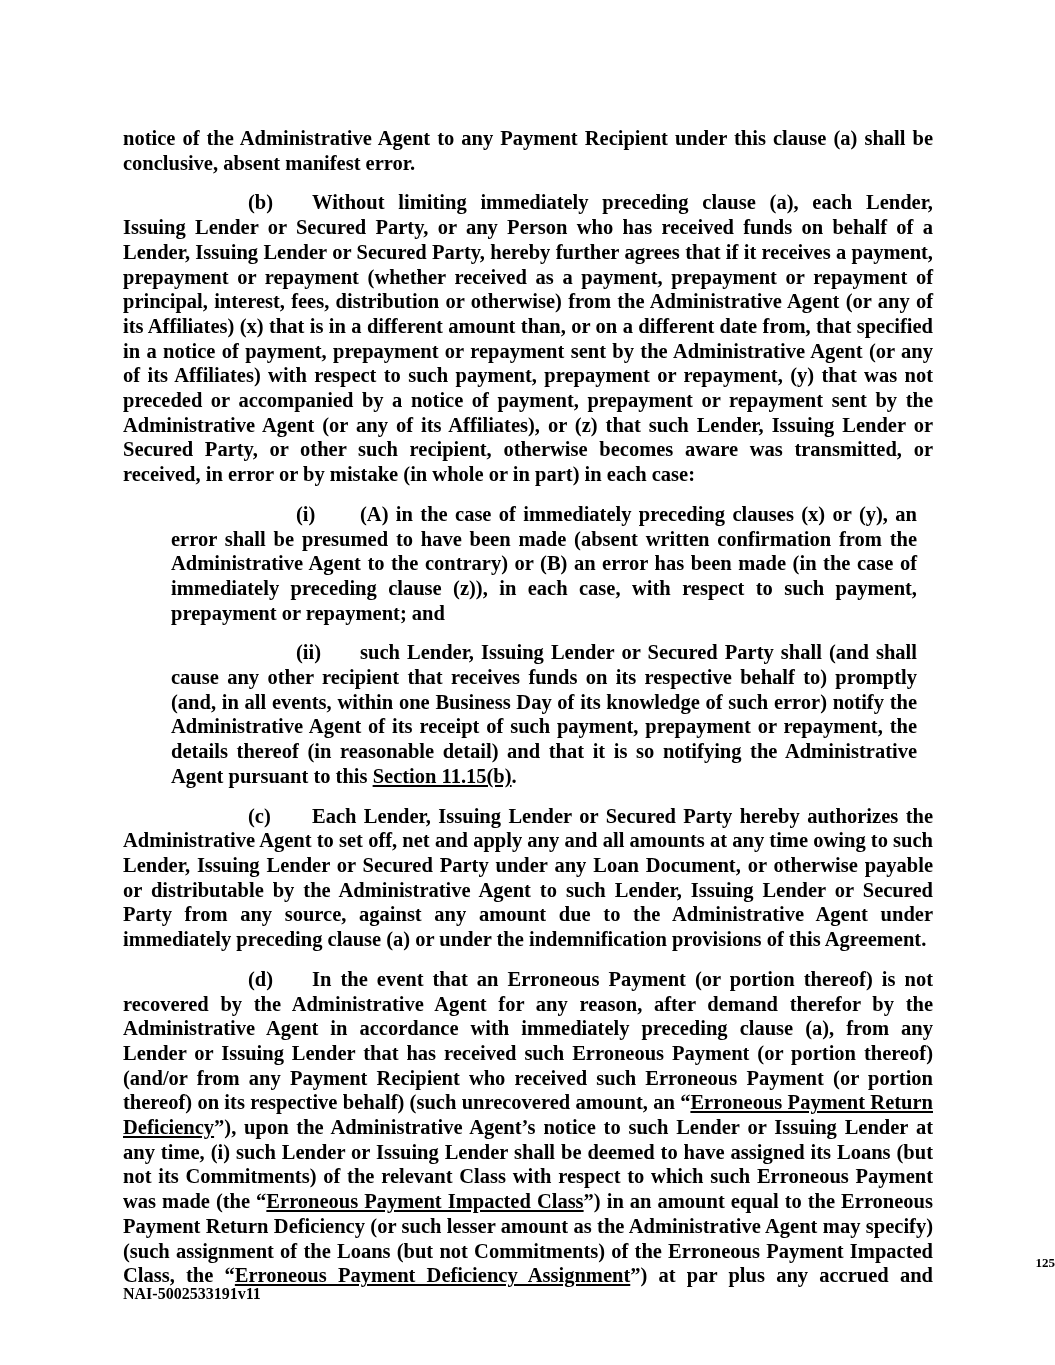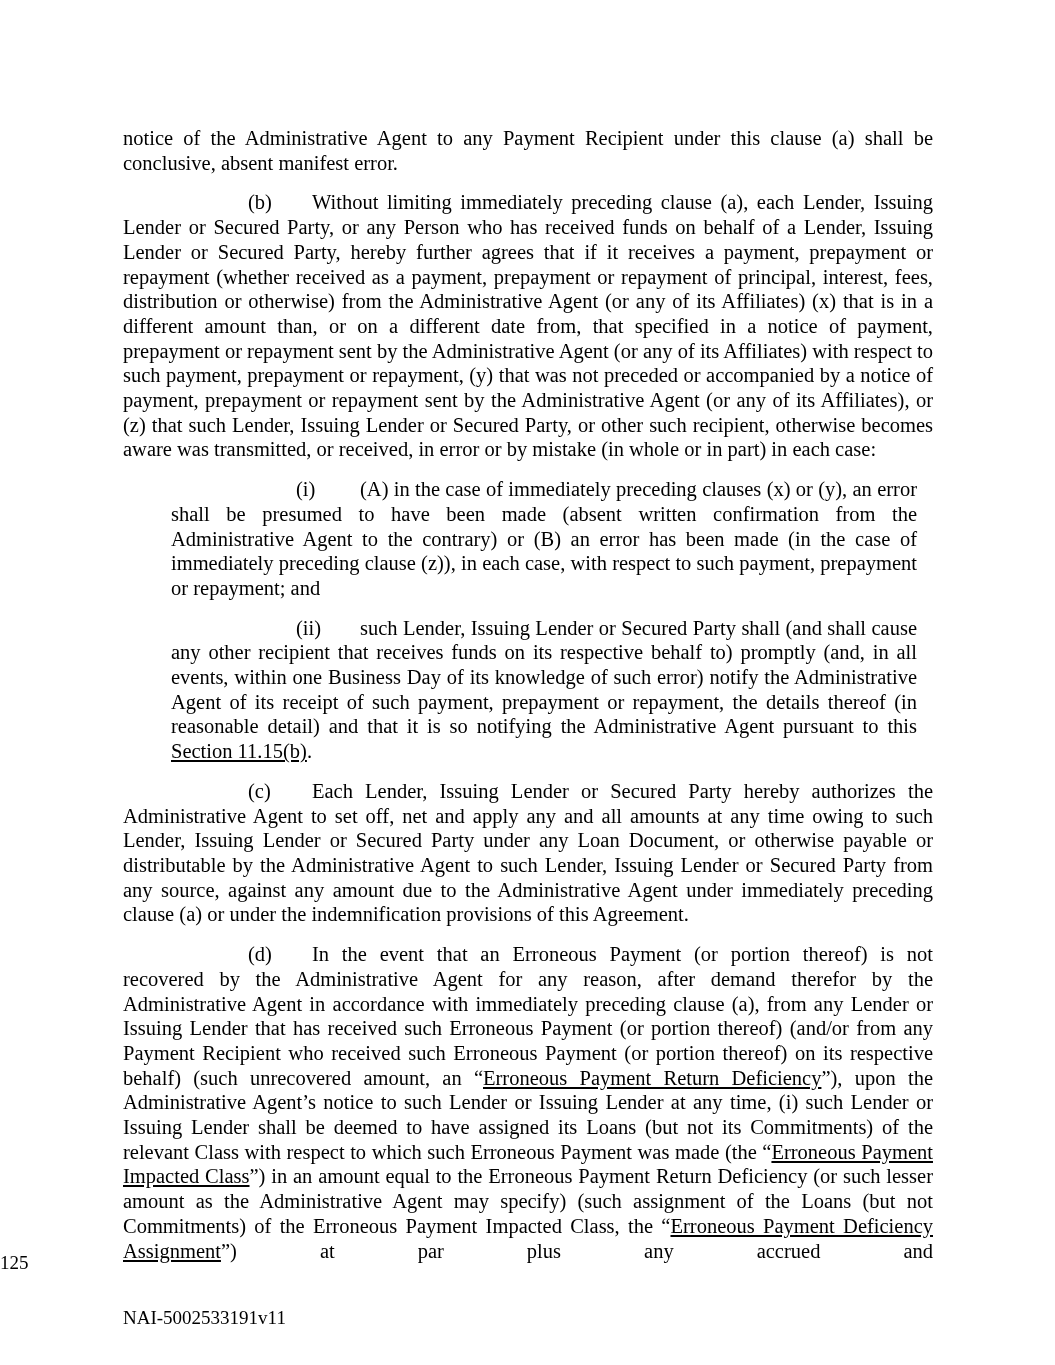--- a/index.html
+++ b/index.html
@@ -1,15 +1,15 @@
 <!DOCTYPE html>
 <html><head>
 <meta charset="utf-8">
 <style>
-  * { margin: 0; padding: 0; box-sizing: border-box; }
+  * { margin: 0; padding: 0; box-sizing: border-box; font-weight: bold; }
   html, body { background: #ffffff; }
   .page {
     position: relative;
     width: 1055px;
     height: 1365px;
     background: #ffffff;
     color: #000000;
     font-family: "Liberation Serif", serif;
     font-size: 20.5px;
     line-height: 24.7px;
@@ -31,29 +31,28 @@
     width: 64px;
     text-indent: 0;
   }
   .justify-last { text-align-last: justify; }
   .u { text-decoration: underline; }
   .page-number {
     position: absolute;
     left: 0;
     right: 0;
     top: 1251px;
-    text-align: left;
-    font-size: 19px;
+    text-align: right;
+    font-size: 13px;
   }
   .doc-id {
     position: absolute;
     left: 123px;
     top: 1282px;
-    font-size: 19px;
-    margin-top: 24px;
+    font-size: 16px;
   }
 </style>
 </head>
 <body>
 
 <div class="page">
   <main class="content">
 
     <p class="para"><span><span>notice of the Administrative Agent to any Payment Recipient under this clause (a) shall be conclusive, absent manifest error.</span></span></p>
 

